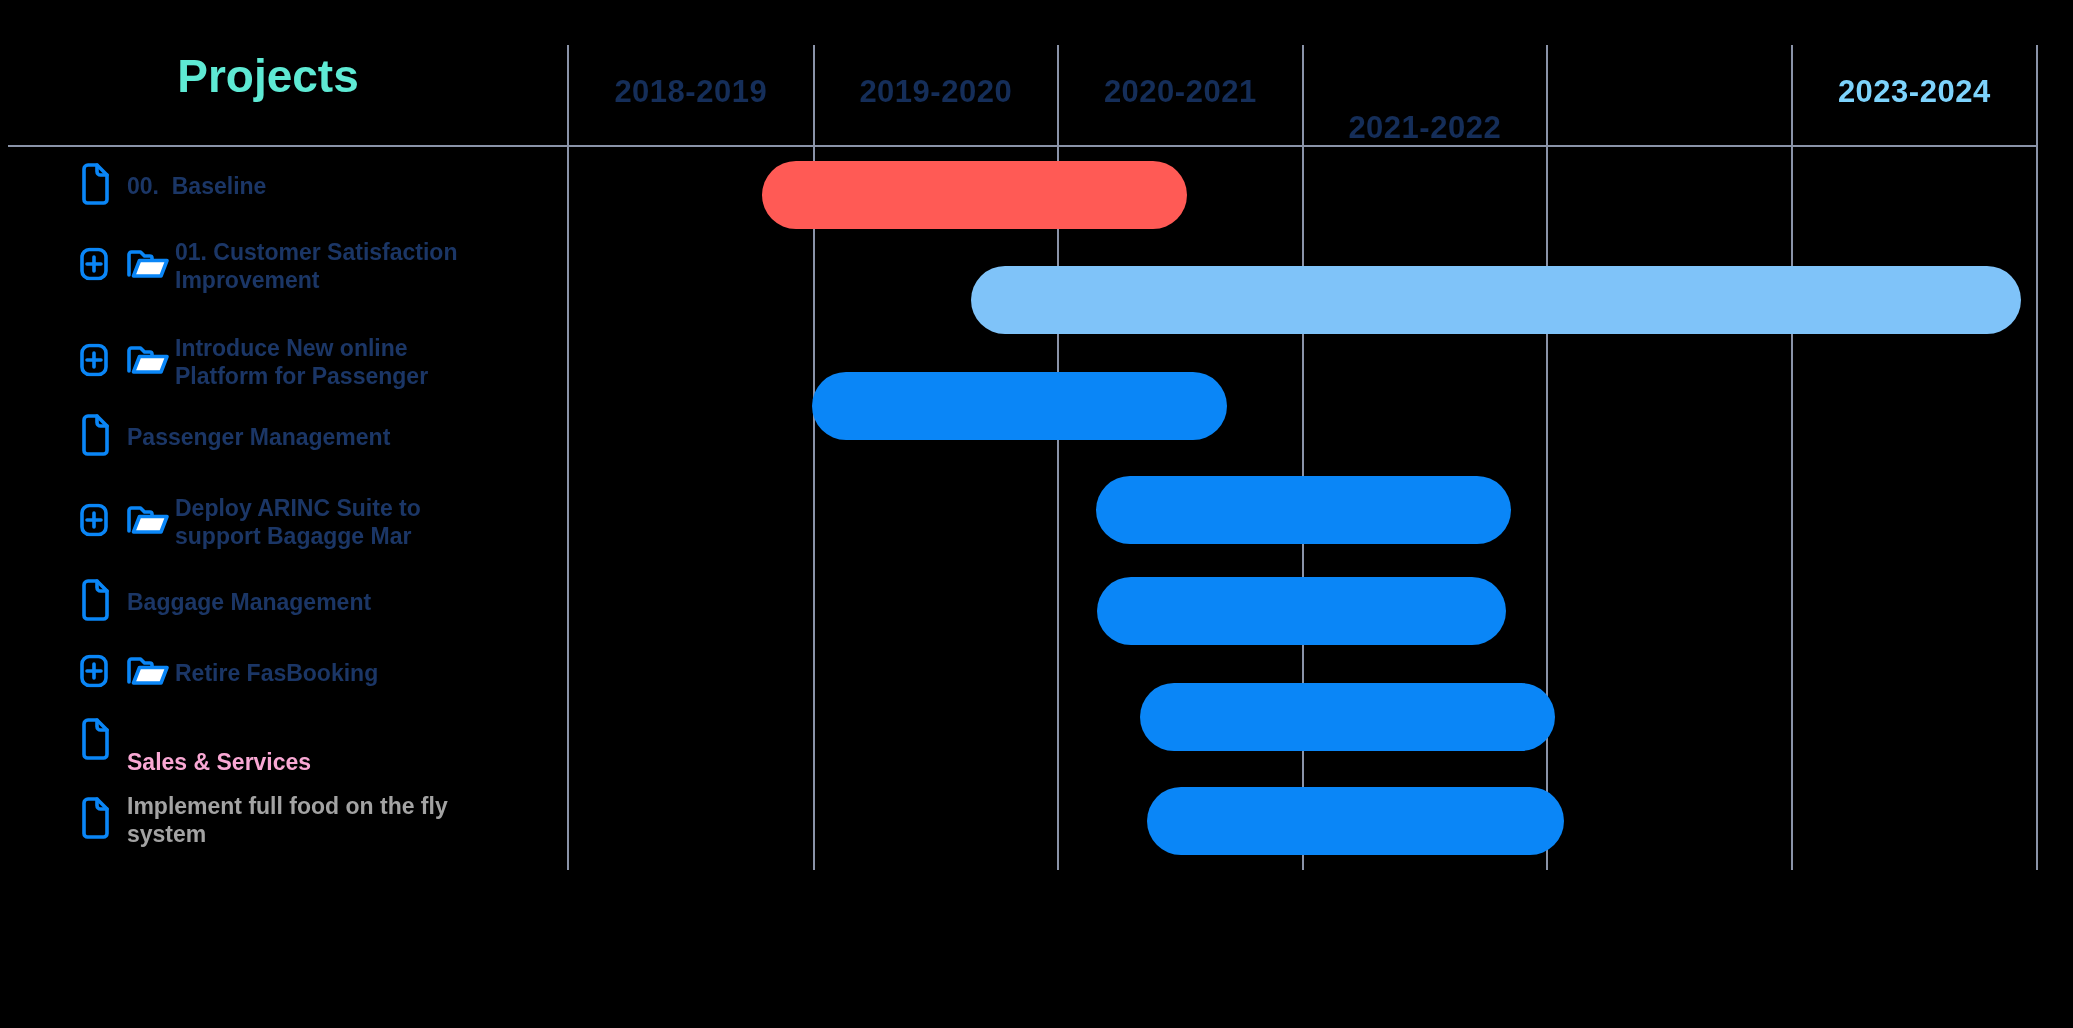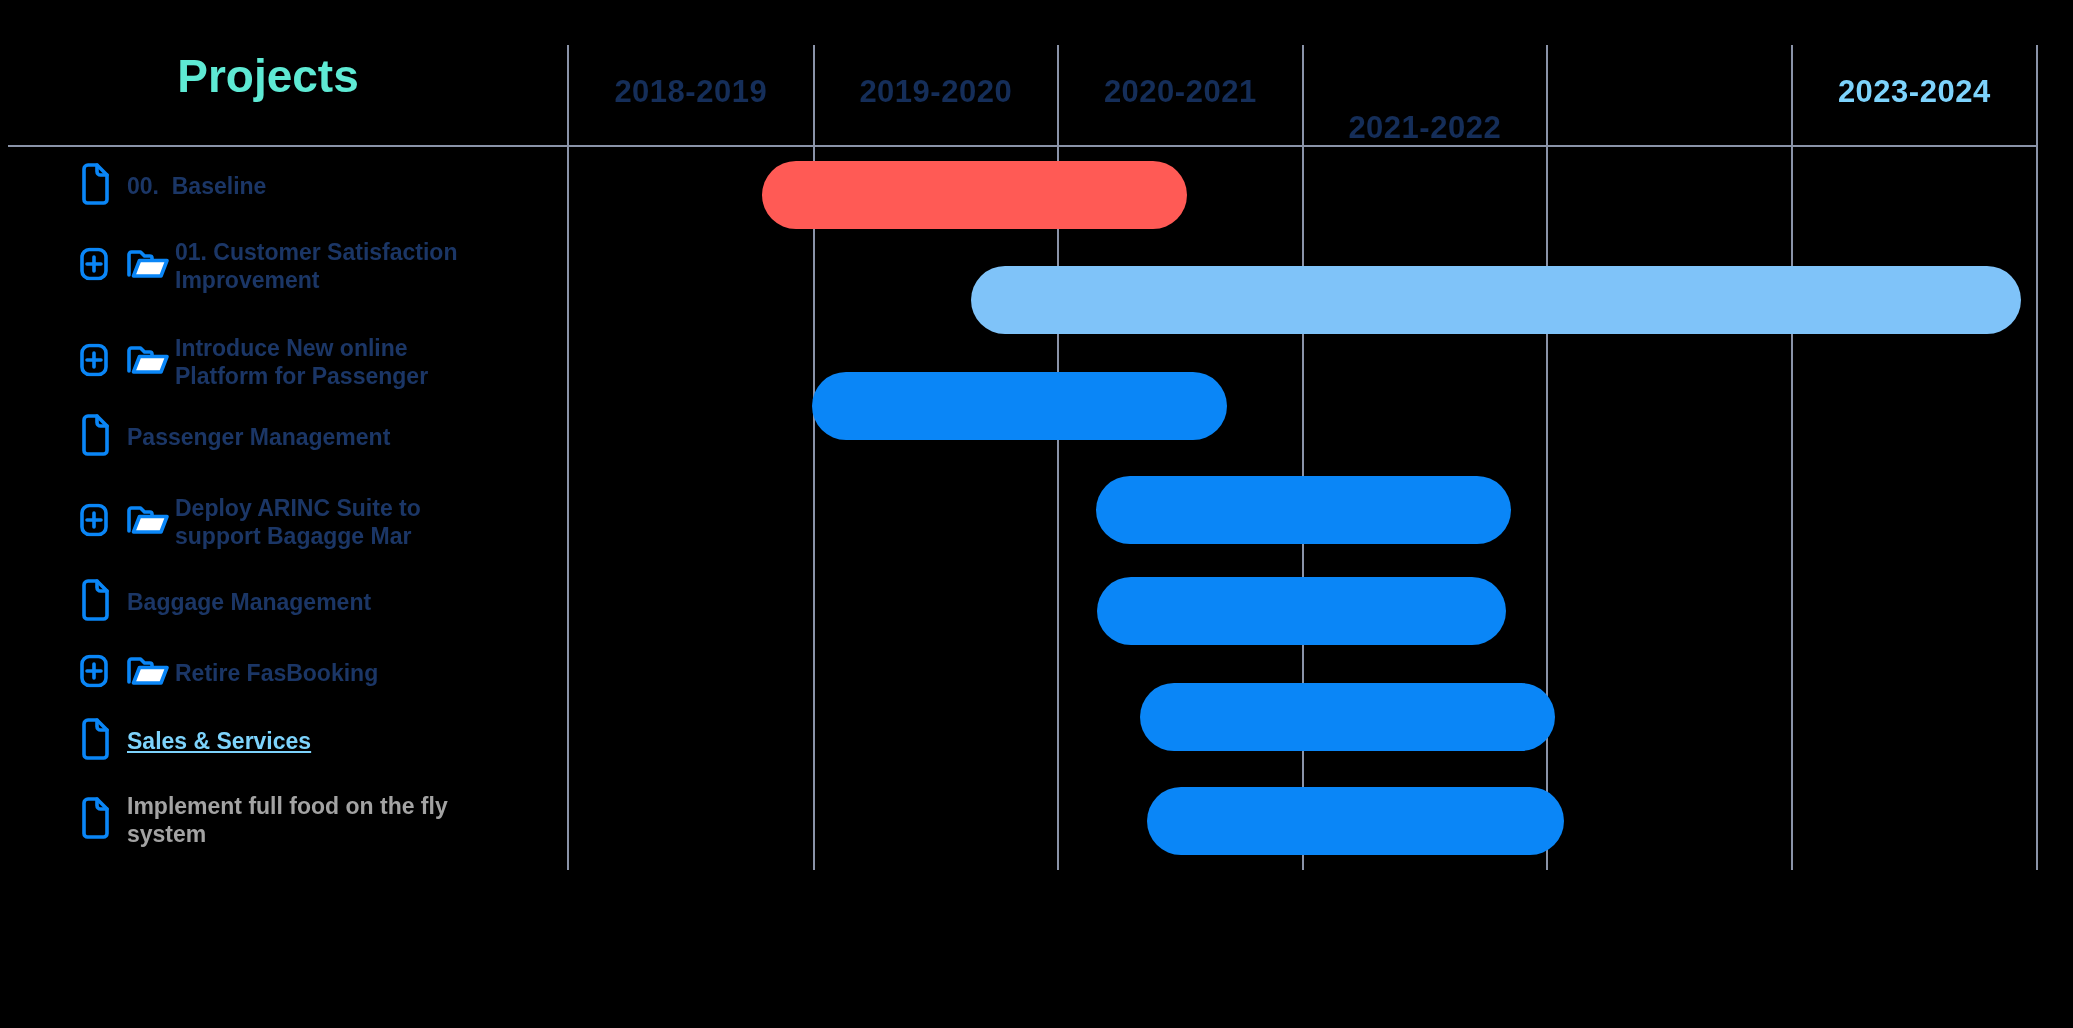--- a/index.html
+++ b/index.html
@@ -98,21 +98,21 @@
       </svg></div>
     <div class="task-icon" style="left: 127px; top: 673px;"><svg xmlns="http://www.w3.org/2000/svg" width="42" height="28" viewBox="0 0 42 28" fill="none" stroke="#0a86f7" stroke-width="3.6" stroke-linejoin="round" stroke-linecap="round">
         <path d="M2 25 V4.5 A2.5 2.5 0 0 1 4.5 2 H13.5 L17.5 6 H23 A2 2 0 0 1 25 8 V9"></path>
         <path d="M6.5 26 L12.5 10.5 H40 L34 26 Z" fill="#ffffff"></path>
       </svg></div>
     <div class="task-label" style="left: 175px; top: 673px; color: rgb(27, 54, 102);">Retire FasBooking</div>
     <div class="task-icon" style="left: 82px; top: 741px;"><svg xmlns="http://www.w3.org/2000/svg" width="27" height="42" viewBox="0 0 27 42" fill="none" stroke="#0a86f7" stroke-width="3.6" stroke-linejoin="round" stroke-linecap="round">
         <path d="M6 2 H15 L25 12 V36.5 A3.5 3.5 0 0 1 21.5 40 H5.5 A3.5 3.5 0 0 1 2 36.5 V6 A4 4 0 0 1 6 2 Z"></path>
         <path d="M15 2 V8.5 A3.5 3.5 0 0 0 18.5 12 H25"></path>
       </svg></div>
-    <div class="task-label" style="left: 127px; top: 741px; color: #7dd3fc; text-decoration: underline;">Sales &amp; Services</div>
+    <div class="task-label" style="left: 127px; top: 762px; color: #f9a8d4;">Sales &amp; Services</div>
     <div class="task-icon" style="left: 82px; top: 820px;"><svg xmlns="http://www.w3.org/2000/svg" width="27" height="42" viewBox="0 0 27 42" fill="none" stroke="#0a86f7" stroke-width="3.6" stroke-linejoin="round" stroke-linecap="round">
         <path d="M6 2 H15 L25 12 V36.5 A3.5 3.5 0 0 1 21.5 40 H5.5 A3.5 3.5 0 0 1 2 36.5 V6 A4 4 0 0 1 6 2 Z"></path>
         <path d="M15 2 V8.5 A3.5 3.5 0 0 0 18.5 12 H25"></path>
       </svg></div>
     <div class="task-label" style="left: 127px; top: 820px; color: #a3a3a3;">Implement full food on the fly
 system</div>
     <div class="gantt-bar" style="left: 762px; top: 161px; width: 425px; height: 68px; background: rgb(255, 90, 85);"></div>
     <div class="gantt-bar" style="left: 971px; top: 266px; width: 1050px; height: 68px; background: rgb(127, 195, 249);"></div>
     <div class="gantt-bar" style="left: 812px; top: 372px; width: 415px; height: 68px; background: rgb(10, 134, 247);"></div>
     <div class="gantt-bar" style="left: 1096px; top: 476px; width: 415px; height: 68px; background: rgb(10, 134, 247);"></div>

